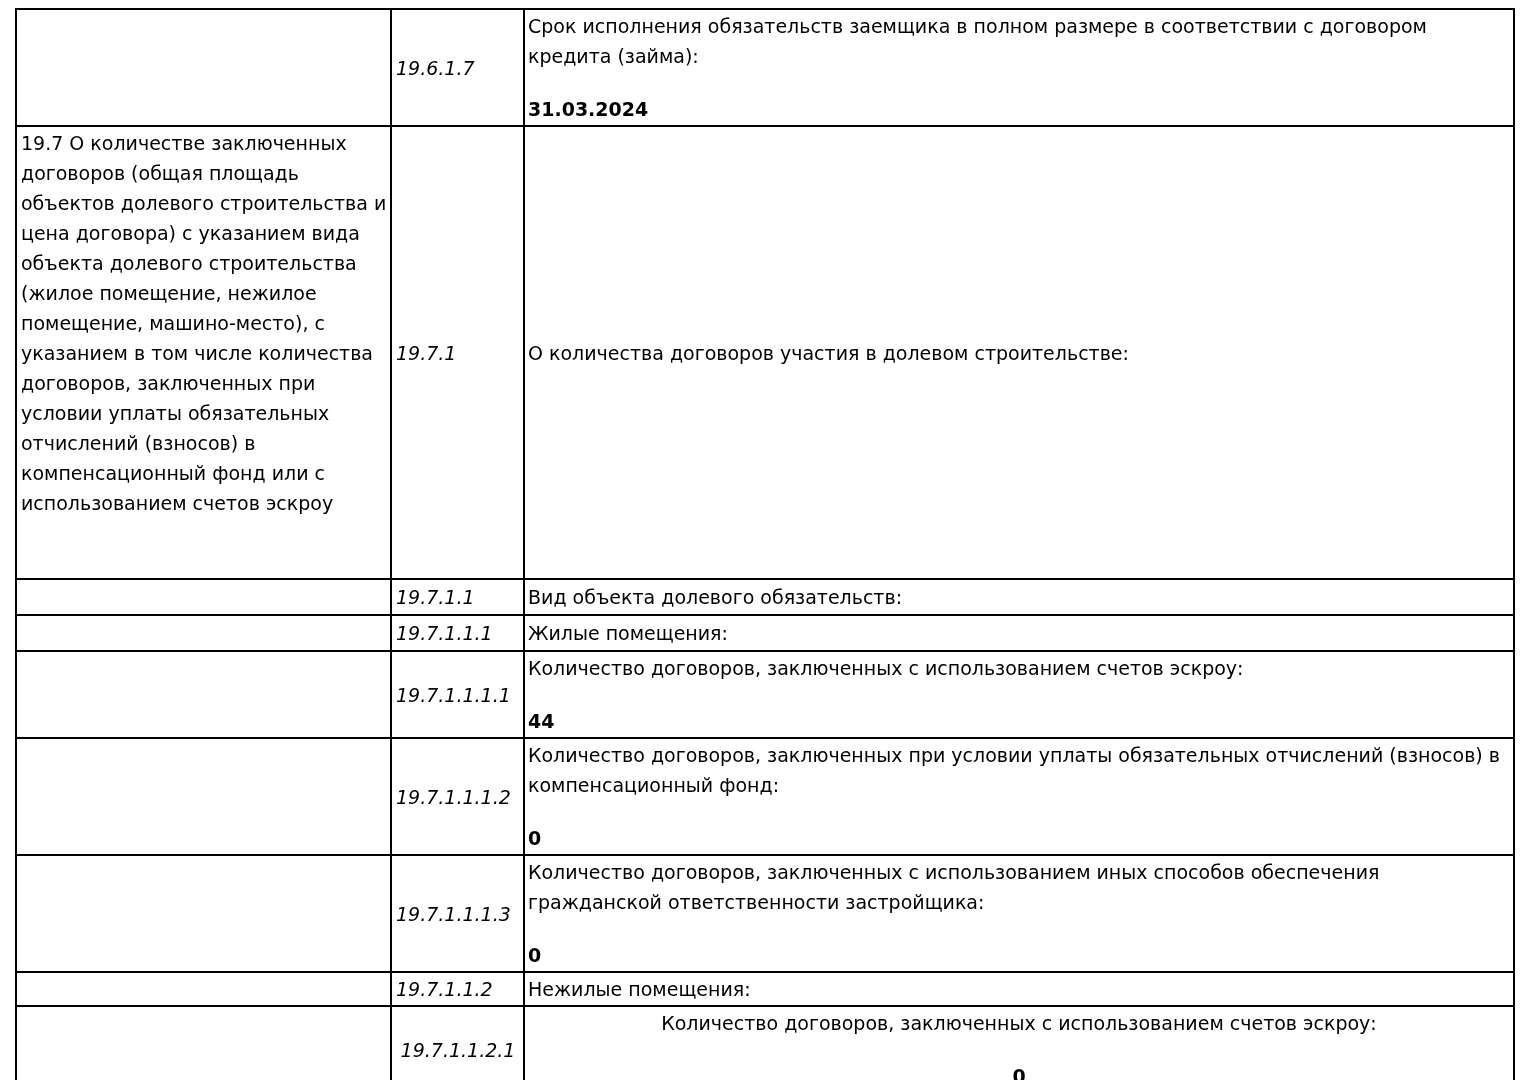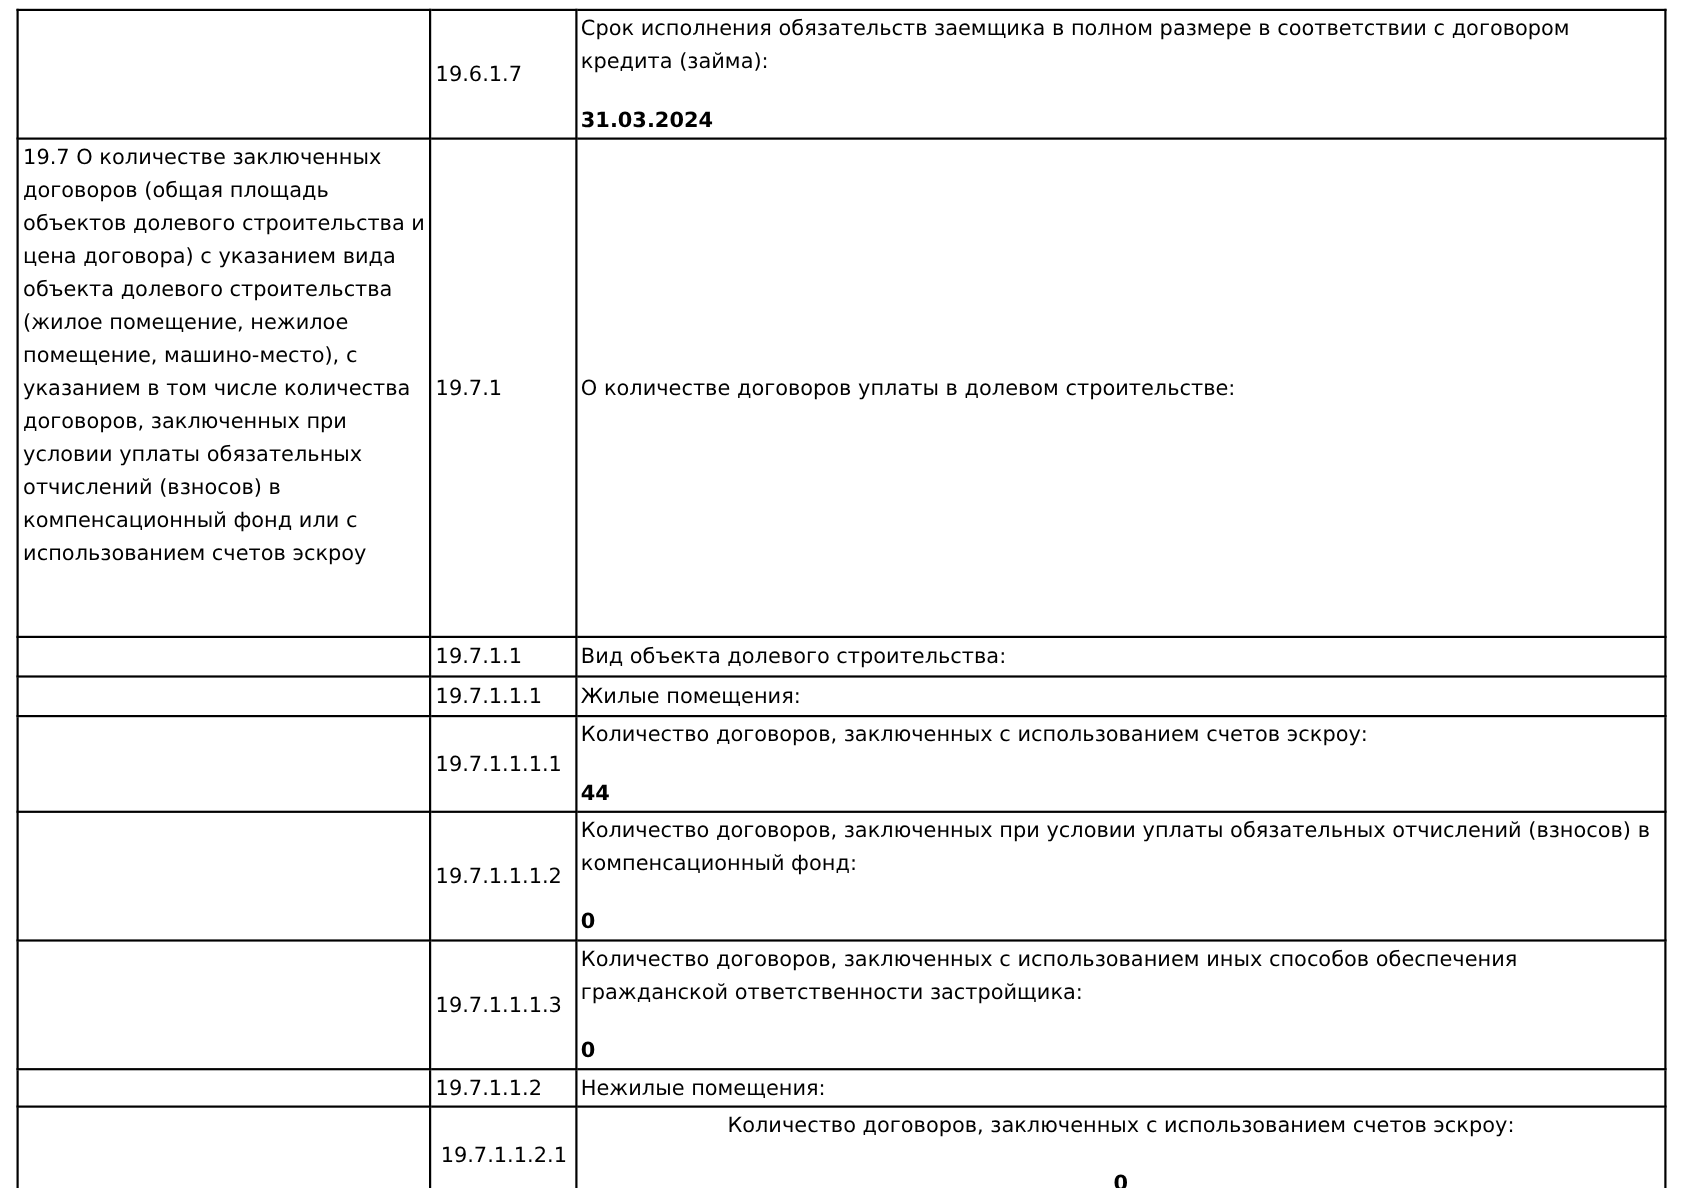--- a/index.html
+++ b/index.html
@@ -34,20 +34,21 @@
     word-wrap: break-word;
   }
   td.col-label {
     vertical-align: top;
     padding-left: 4px;
   }
   td.col-num {
     padding-left: 4px;
     white-space: nowrap;
     overflow: hidden;
+    font-style: italic;
   }
   td.col-content div { line-height: 30px; }
   .value-line { font-weight: bold; margin-top: 23px; }
 </style>
 </head>
 <body>
 
 <div class="page">
   <table class="doc-table">
     <colgroup>
@@ -61,28 +62,28 @@
           <td class="col-num">19.6.1.7</td>
           <td class="col-content">
             <div>Срок исполнения обязательств заемщика в полном размере в соответствии с договором кредита (займа):</div>
             <div class="value-line">31.03.2024</div>
           </td>
         </tr>
         <tr style="height: 453px; margin-left: 27px;">
           <td class="col-label">19.7 О количестве заключенных договоров (общая площадь объектов долевого строительства и цена договора) с указанием вида объекта долевого строительства (жилое помещение, нежилое помещение, машино-место), с указанием в том числе количества договоров, заключенных при условии уплаты обязательных отчислений (взносов) в компенсационный фонд или с использованием счетов эскроу</td>
           <td class="col-num">19.7.1</td>
           <td class="col-content">
-            <div>О количестве договоров уплаты в долевом строительстве:</div>
+            <div>О количества договоров участия в долевом строительстве:</div>
           </td>
         </tr>
         <tr style="height: 36px; margin-top: 20px;">
           <td class="col-label"></td>
           <td class="col-num">19.7.1.1</td>
           <td class="col-content">
-            <div>Вид объекта долевого строительства:</div>
+            <div>Вид объекта долевого обязательств:</div>
           </td>
         </tr>
         <tr style="height: 36px; margin-top: 28px;">
           <td class="col-label"></td>
           <td class="col-num">19.7.1.1.1</td>
           <td class="col-content">
             <div>Жилые помещения:</div>
           </td>
         </tr>
         <tr style="height: 58px;">

